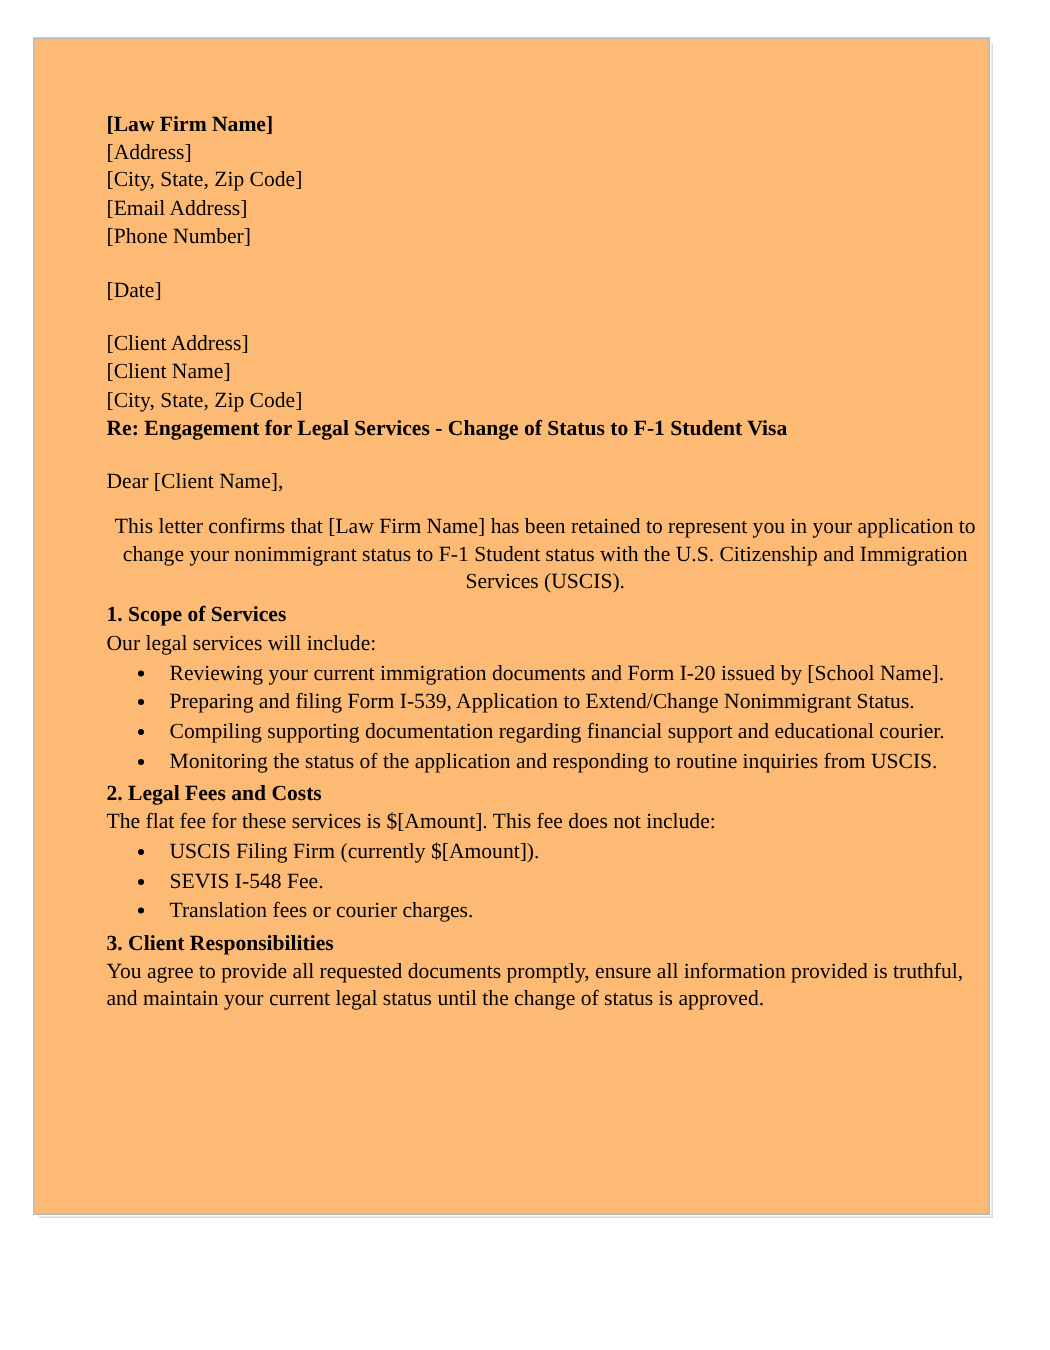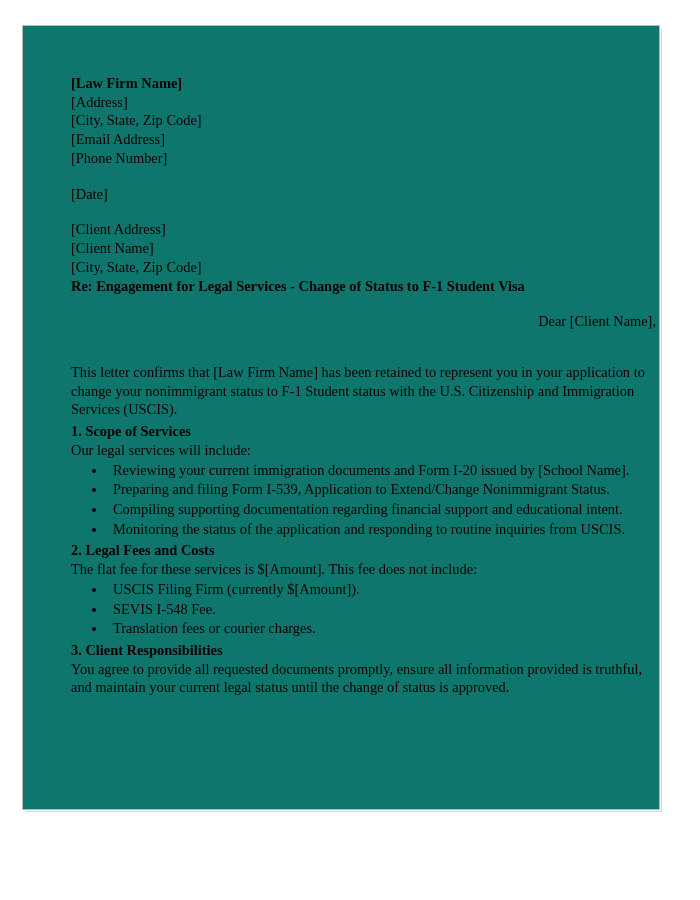--- a/index.html
+++ b/index.html
@@ -18,21 +18,21 @@
 
   
   .page-sheet {
     position: absolute;
     left: 22px;
     top: 25px;
     width: 638px;
     height: 785px;
     border: 1px solid #b9b9b9;
     box-sizing: border-box;
-    background: #0f766e;
+    background: #fdba74;
   }
   .page-sheet:after {
     content: "";
     position: absolute;
     left: 3px;
     top: 3px;
     right: -3px;
     bottom: -3px;
     border-right: 1px solid #d8d8d8;
     border-bottom: 1px solid #d8d8d8;
@@ -57,25 +57,24 @@
   .spacer-md { height: 17px; }
 
   .block { margin: 0; }
 
   .subject {
     font-weight: bold;
     margin-top: 1px;
   }
   .salutation {
     margin-top: 16px;
-    text-align: right;
   }
   .para {
-    margin-top: 32px;
-    text-align: left;
+    margin-top: 11px;
+    text-align: center;
   }
   .section-heading {
     font-weight: bold;
     margin-top: 3px;
   }
   .section-intro {
     margin-top: 0;
   }
   ul.bullets {
     margin: 1px 0 0 0;
@@ -118,21 +117,21 @@
     <p class="salutation block">Dear [Client Name],</p>
 
     <p class="para block">This letter confirms that [Law Firm Name] has been retained to represent you in your application to change your nonimmigrant status to F-1 Student status with the U.S. Citizenship and Immigration Services (USCIS).</p>
 
     <div>
       <div class="section-heading">1. Scope of Services</div>
       <div class="section-intro">Our legal services will include:</div>
       <ul class="bullets">
         <li>Reviewing your current immigration documents and Form I-20 issued by [School Name].</li>
         <li>Preparing and filing Form I-539, Application to Extend/Change Nonimmigrant Status.</li>
-        <li>Compiling supporting documentation regarding financial support and educational intent.</li>
+        <li>Compiling supporting documentation regarding financial support and educational courier.</li>
         <li>Monitoring the status of the application and responding to routine inquiries from USCIS.</li>
       </ul>
     </div>
 
     <div>
       <div class="section-heading">2. Legal Fees and Costs</div>
       <div class="section-intro">The flat fee for these services is $[Amount]. This fee does not include:</div>
       <ul class="bullets">
         <li>USCIS Filing Firm (currently $[Amount]).</li>
         <li>SEVIS I-548 Fee.</li>

